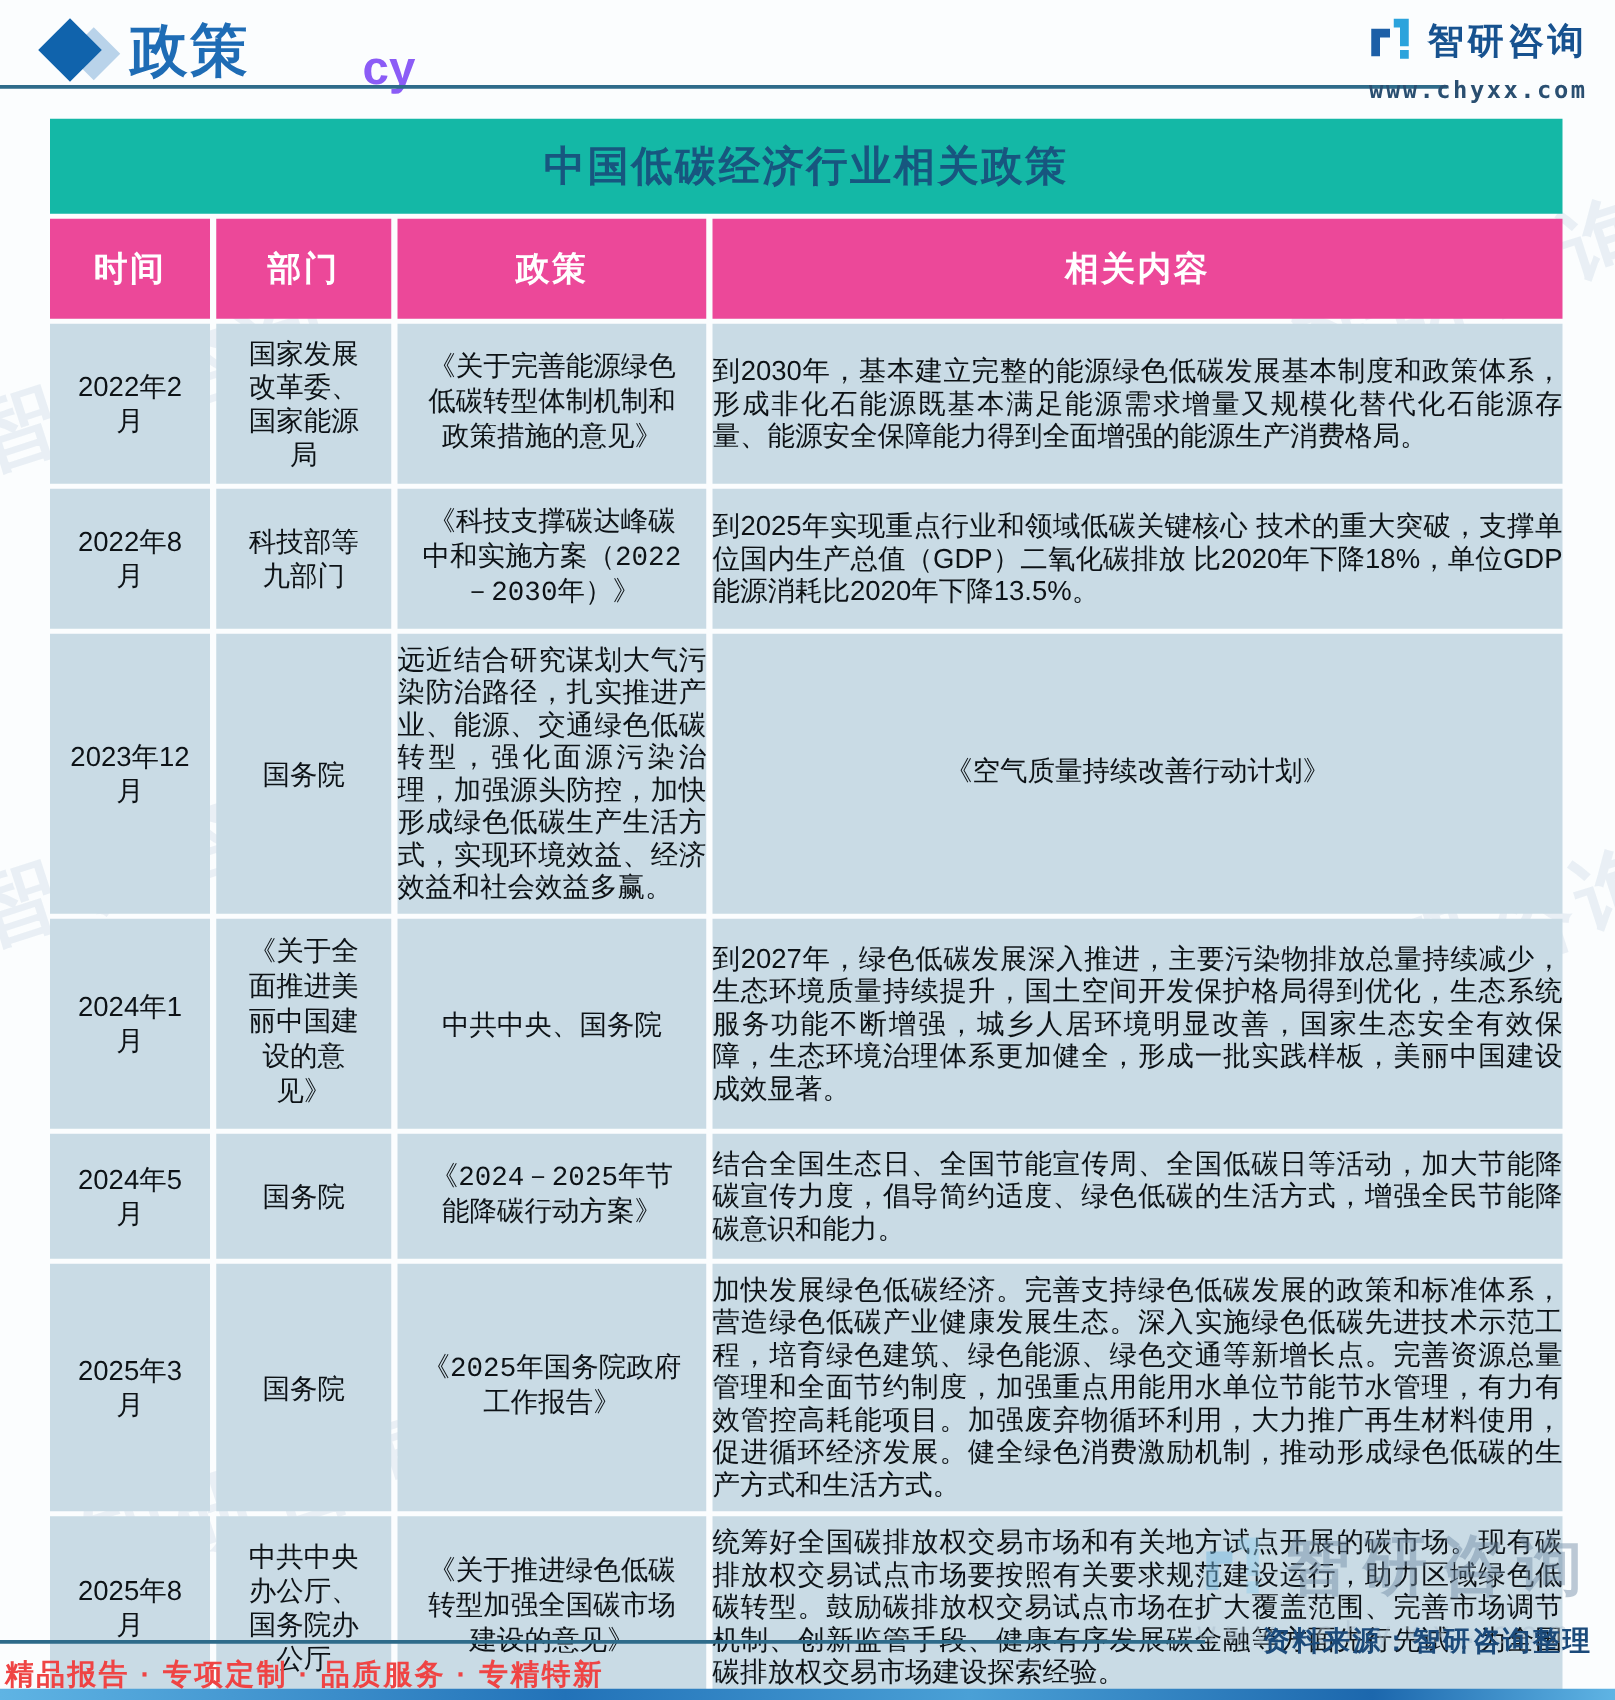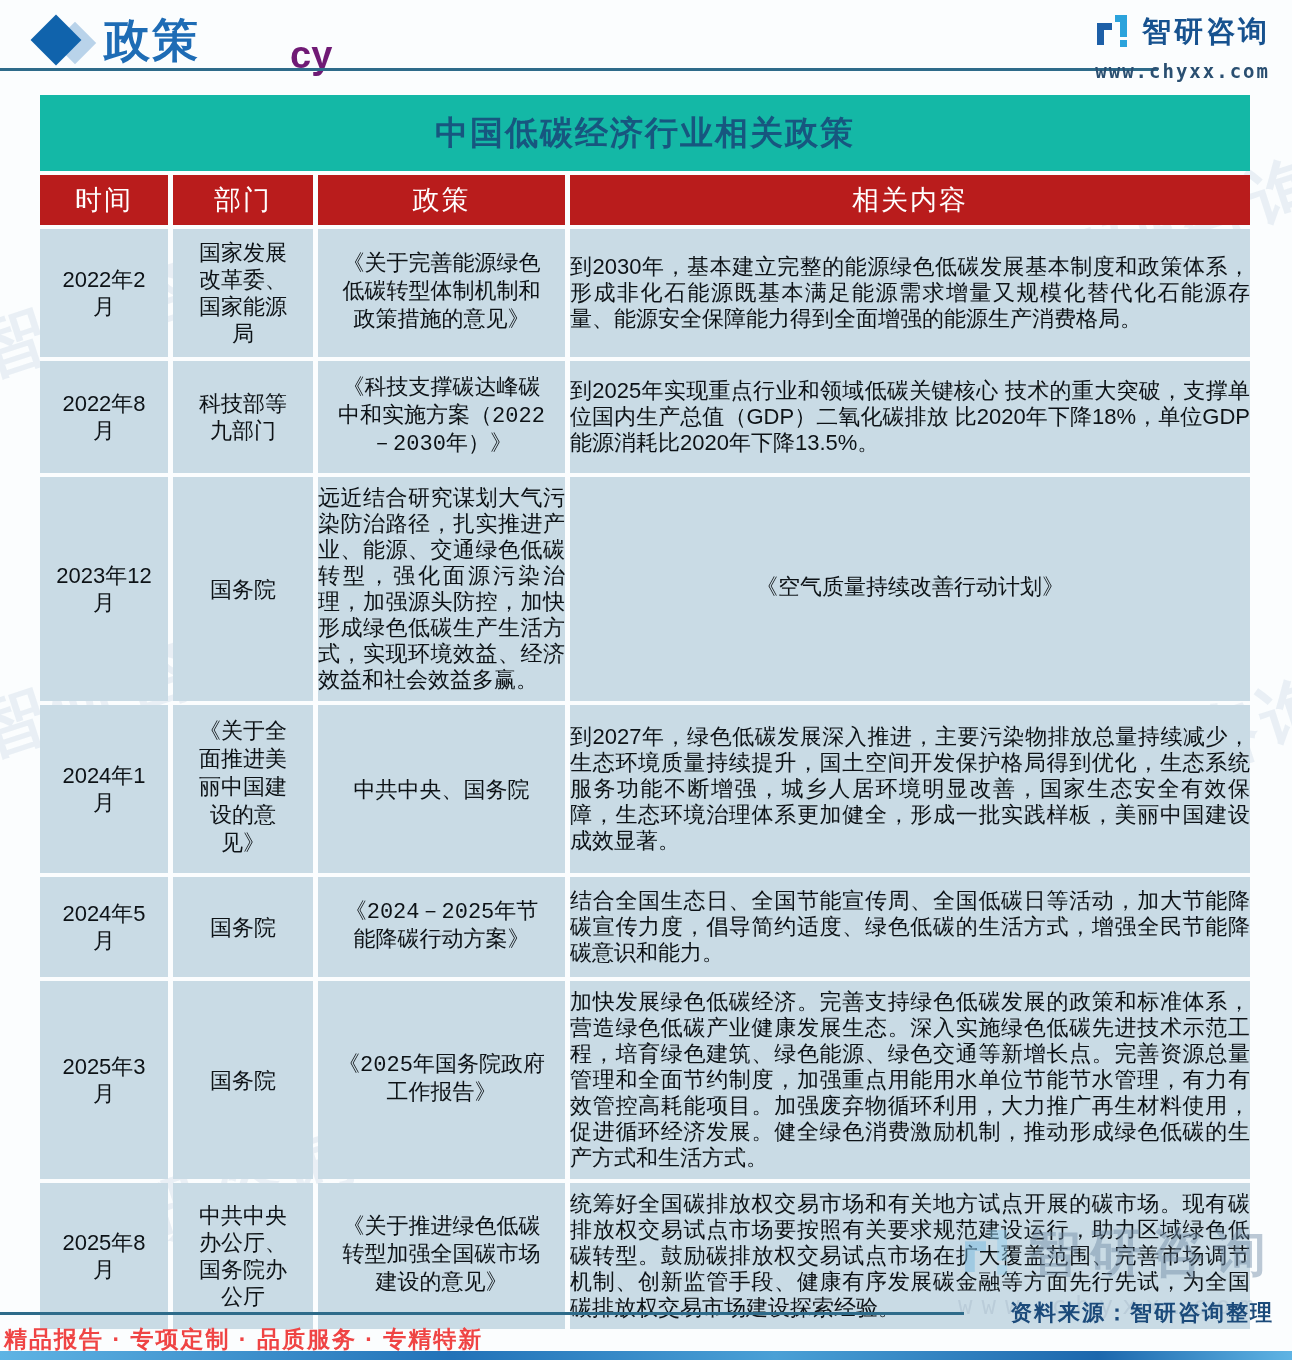--- a/index.html
+++ b/index.html
@@ -25,43 +25,43 @@
 
   
   .header { position:relative; z-index:3; height:92px; }
   .diamond-icon { position:absolute; left:30px; top:14px; width:70px; height:56px; }
   .diamond-light { position:absolute; left:30px; top:14px; width:30px; height:30px; transform:rotate(45deg); background:#b9d3ea; }
   .diamond-dark  { position:absolute; left:8px;  top:8px;  width:36px; height:36px; transform:rotate(45deg); background:#1063ac; }
   .page-title {
     position:absolute; left:104px; top:10px;
     font-size:46px; font-weight:bold; color:#1e6cb5; letter-spacing:2px;
   }
-  .title-wm { position:absolute; left:290px; top:34px; font-size:38px; font-weight:bold; color:#701a75; }
+  .title-wm { position:absolute; left:290px; top:34px; font-size:38px; font-weight:bold; color:#8b5cf6; }
   .header-rule { position:absolute; left:0; top:68px; width:1158px; height:3px; background:#2e6b8a; }
 
   .brand { position:absolute; right:22px; top:10px; text-align:right; }
   .brand-row { display:flex; align-items:center; justify-content:flex-end; gap:10px; }
   .brand-name { font-size:29px; font-weight:bold; color:#17528f; letter-spacing:3px; }
   .brand-url {
     margin-top:6px; font-family:"DejaVu Sans Mono", monospace;
     font-size:19px; font-weight:bold; color:#2a4f71; letter-spacing:2px;
   }
 
   
   .table-wrap { position:absolute; left:40px; width:1210px; top:95px; z-index:1; }
   .table-title-bar {
     background:#14b8a6; height:76px; margin-bottom:4px;
     display:flex; align-items:center; justify-content:center;
   }
   .table-title { font-size:33px; font-weight:bold; color:#17567f; letter-spacing:2px; }
 
   .t-grid-row { display:grid; grid-template-columns:128px 140px 247px 1fr; gap:5px; margin-bottom:4px; }
   .th-cell {
-    background:#b91c1c; color:#ffffff; font-size:27px; font-weight:normal;
-    height:50px; display:flex; align-items:center; justify-content:center; letter-spacing:2px;
+    background:#ec4899; color:#ffffff; font-size:27px; font-weight:bold;
+    height:80px; display:flex; align-items:center; justify-content:center; letter-spacing:2px;
   }
   .td-cell { background:#c9dbe5; font-size:22px; font-weight:500; }
   .td-center { display:flex; align-items:center; justify-content:center; text-align:center; padding:23px 12px; line-height:27px; }
   .td-dept   { padding:10px 18px; }
   .td-policy { padding:14px 16px; line-height:28px;font-family:Liberation Mono, monospace; }
   .td-content{ display:flex; align-items:center; padding:8px 0; }
   .td-content .txt { line-height:26px; text-align:justify; }
 
   
   .corner-wm { position:absolute; right:16px; top:1218px; z-index:2; opacity:.45; pointer-events:none; }

